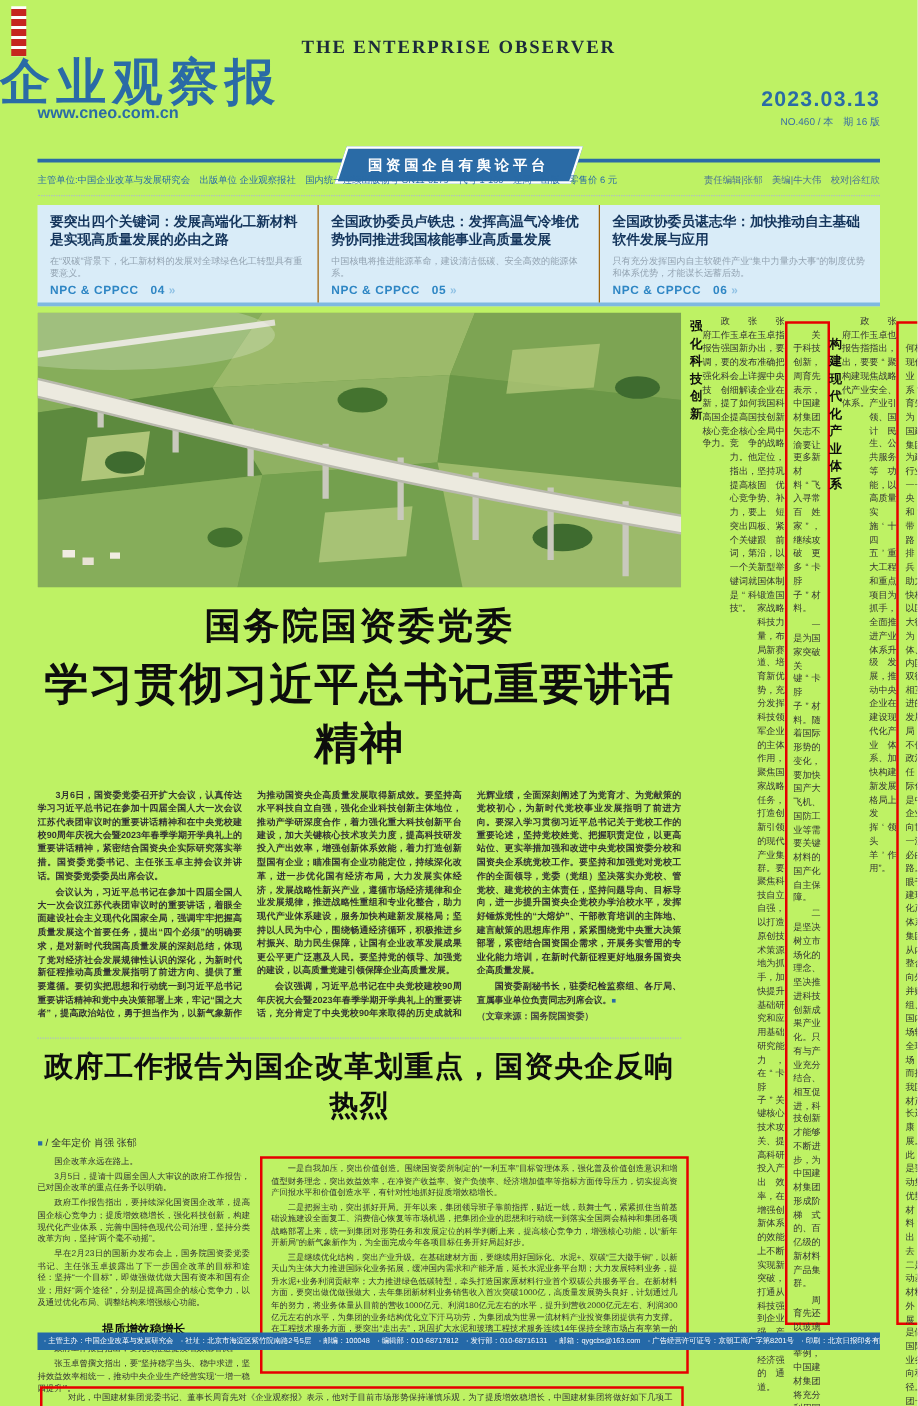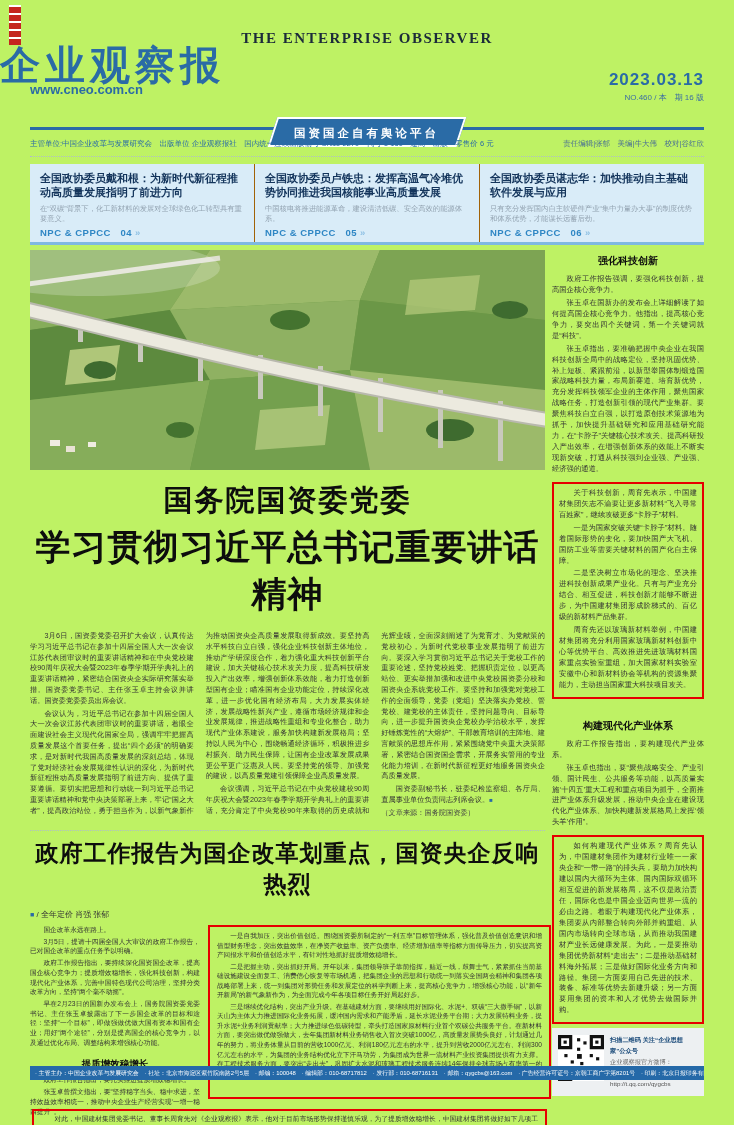--- a/index.html
+++ b/index.html
@@ -39,21 +39,21 @@
   .npc-footer .arrow{color:#8fc1e4;font-weight:bold;}
 
   
   .main-left{position:absolute;left:30px;top:250px;width:515px;}
   .photo{width:515px;height:220px;overflow:hidden;}
   .headline1{margin-top:11px;text-align:center;color:#0d0d0d;font-weight:bold;}
   .headline1 .l1{font-size:29px;letter-spacing:2px;}
   .headline1 .l2{font-size:35px;letter-spacing:1px;margin-top:3px;}
   .article1{margin-top:13px;height:192px;column-count:3;column-gap:12px;
     font-size:7.2px;line-height:1.5;text-align:justify;color:#333;overflow:hidden;}
-  .article1 p{margin:0 0 2px 0;text-indent:2em;}
+  .article1 p{margin:0 0 2px 0;text-indent:2em;font-weight:bold;}
   .article1 .source{text-indent:0;color:#444;}
   .endmark{color:#2a6ba6;font-size:6px;}
   .divider2{border-top:1px dotted #aebcc8;margin:7px 0 5px 0;}
   .headline2{text-align:center;font-weight:bold;font-size:23px;color:#0d0d0d;
     letter-spacing:1px;margin:7px 0 9px 0;}
   .byline{font-size:8px;color:#333;margin-bottom:5px;}
   .byline-mark{color:#2a6ba6;font-size:7px;}
   .article2{position:relative;height:230px;}
   .a2col1{position:absolute;left:0;top:0;width:170px;height:192px;overflow:hidden;
     font-size:6.7px;line-height:1.45;text-align:justify;}
@@ -62,21 +62,21 @@
   .redbox{border:2px solid #e60000;}
   .a2wide{position:absolute;left:178px;top:0;width:325px;height:162px;padding:4px 7px;
     font-size:6.6px;line-height:1.45;text-align:justify;overflow:hidden;}
   .a2wide p{margin:0 0 2px 0;text-indent:2em;}
   .a2bottom{position:absolute;left:2px;top:184px;width:497px;height:36px;padding:3px 7px;
     font-size:6.7px;line-height:1.5;text-align:justify;overflow:hidden;}
   .a2bottom p{margin:0;text-indent:2em;}
 
   
   .sidebar{position:absolute;left:552px;top:252px;width:152px;height:812px;
-    display:flex;flex-direction:column;}
+    display:flex;flex-direction:row;}
   .sb-h{text-align:center;font-weight:bold;font-size:10px;color:#0d0d0d;margin:2px 0 6px 0;}
   .sb-h.second{margin-top:16px;}
   .sidebar p{font-size:7.3px;line-height:1.5;text-align:justify;text-indent:2em;margin:0 0 2px 0;color:#333;}
   .sb-box{padding:4px 5px;margin:5px 0 4px 0;}
   .qr{margin-top:auto;background:#edf0f2;padding:7px 6px;display:flex;gap:6px;align-items:flex-start;}
   .qr-code{width:46px;height:46px;background:#fff;flex:0 0 auto;}
   .qr-text{font-size:6.2px;line-height:1.75;color:#666;}
   .qr-line1{color:#1a4a7a;font-weight:bold;}
   .qr-url{color:#555;cursor:pointer;}
 
@@ -102,21 +102,21 @@
     <span>国资国企自有舆论平台</span>
   </div>
   <div class="pub-row">
     <span class="pub-info">主管单位:中国企业改革与发展研究会　出版单位 企业观察报社　国内统一连续出版物号 CN11-0279　代号 1-160　逢周一出版　零售价 6 元</span>
     <span class="editors">责任编辑|张郁　美编|牛大伟　校对|谷红欣</span>
   </div>
   <div class="dotted1"></div>
 
   <div class="npc-row">
     <div class="npc-box">
-      <div class="npc-title">全国政协委员戴和根：为新时代新征程推动高质量发展指明了前进方向</div>
+      <div class="npc-title">要突出四个关键词：发展高端化工新材料是实现高质量发展的必由之路</div>
       <div class="npc-summary">在“双碳”背景下，化工新材料的发展对全球绿色化工转型具有重要意义。</div>
       <div class="npc-footer">
         <span>NPC &amp; CPPCC</span>&nbsp;&nbsp;
         <span>04</span>
         <span class="arrow">»</span>
       </div>
     </div>
     <div class="npc-box">
       <div class="npc-title">全国政协委员卢铁忠：发挥高温气冷堆优势协同推进我国核能事业高质量发展</div>
       <div class="npc-summary">中国核电将推进能源革命，建设清洁低碳、安全高效的能源体系。</div>

